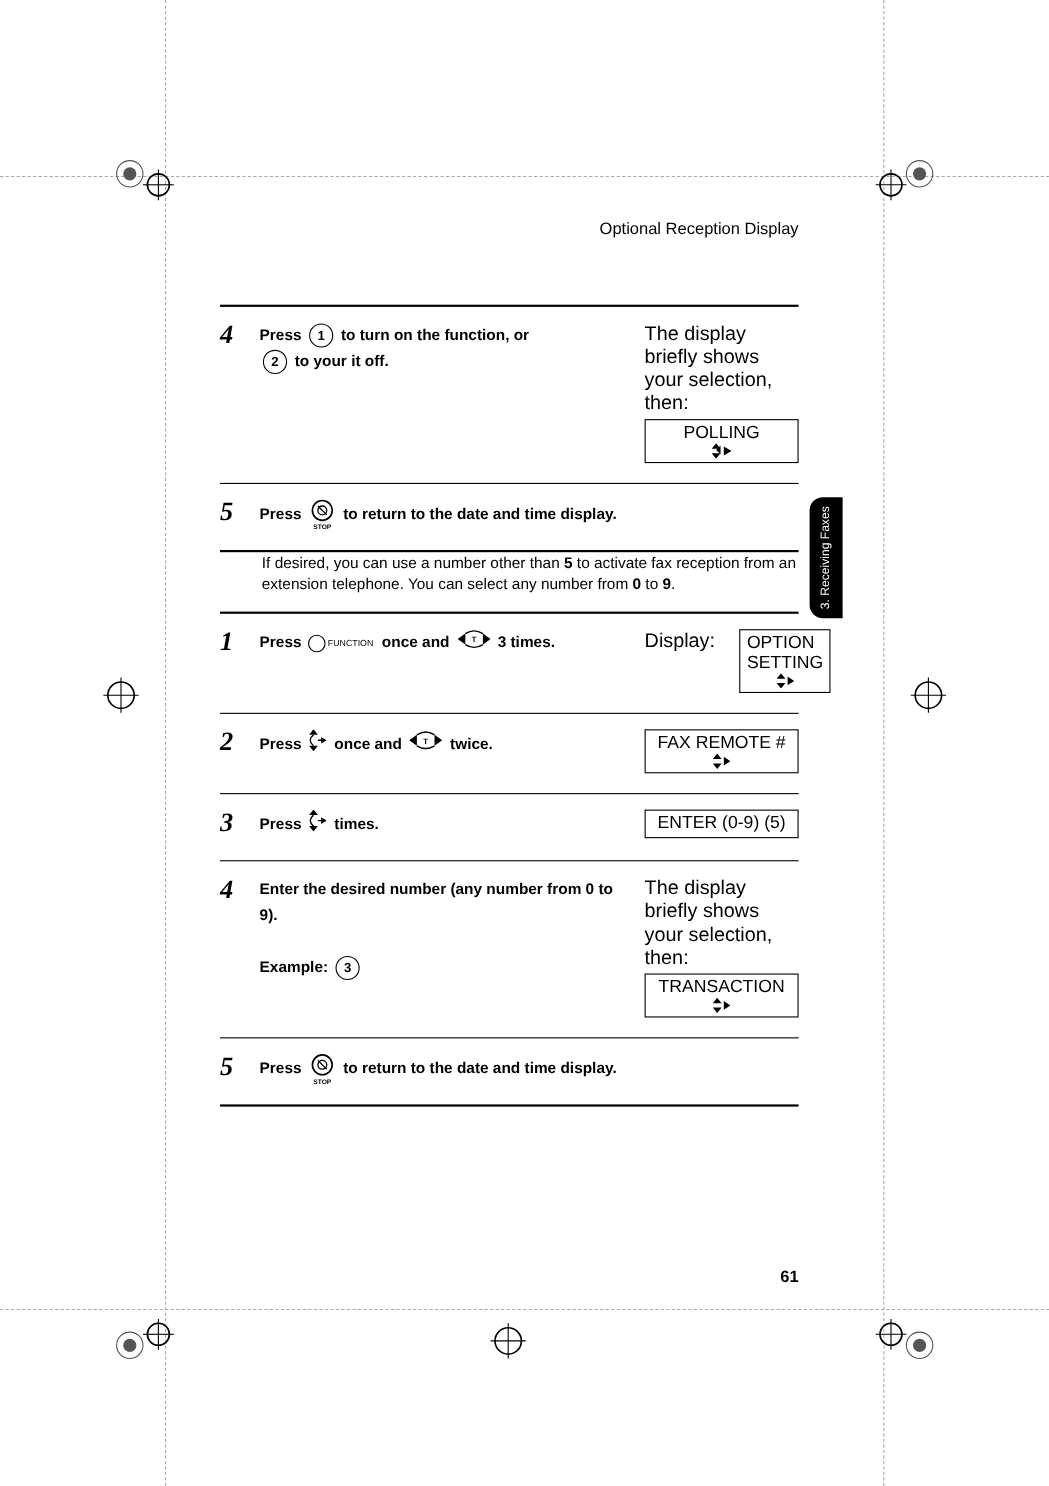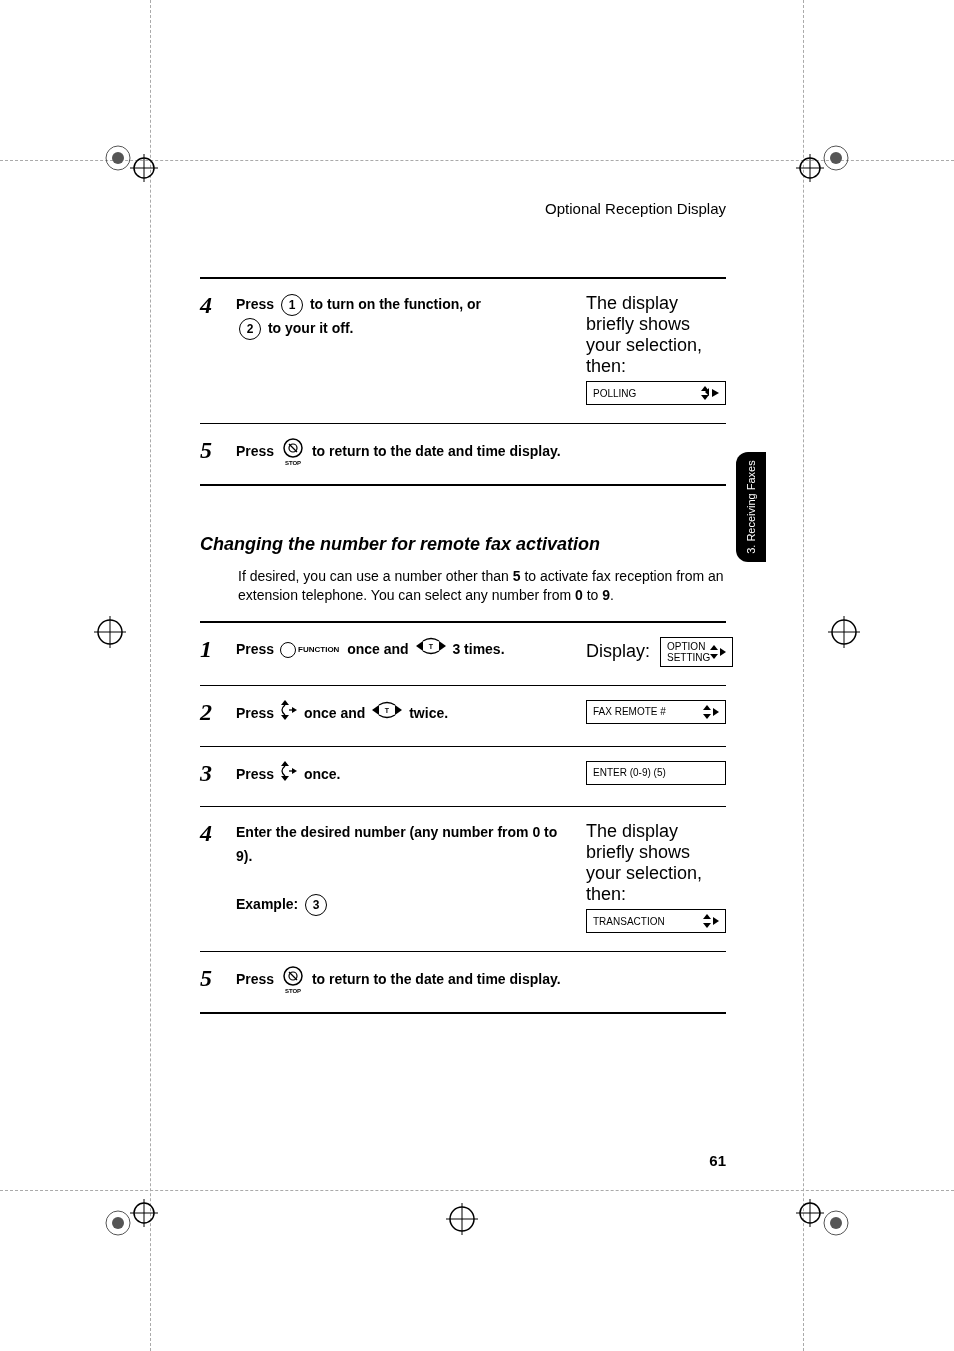--- a/index.html
+++ b/index.html
@@ -71,21 +71,21 @@
     display: inline-block;
     border: 1.5px solid #000;
     border-radius: 50%;
     width: 16px;
     height: 16px;
     vertical-align: middle;
     margin: 0 2px;
   }
   .func-label {
     font-size: 8px;
-    font-weight: bold;
+    font-weight: normal;
     vertical-align: middle;
   }
   .stop-icon {
     display: inline-block;
     vertical-align: middle;
     margin: 0 3px;
     position: relative;
     width: 24px;
     height: 28px;
   }
@@ -95,25 +95,26 @@
     vertical-align: middle;
     margin: 0 3px;
   }
   .display-label {
     font-size: 18px;
     margin-bottom: 4px;
   }
   .display-box {
     border: 1.5px solid #000;
     padding: 3px 6px;
-    font-size: 10px;
+    font-size: 16px;
     display: flex;
     align-items: center;
     justify-content: space-between;
     min-height: 24px;
+    flex-direction: column;
   }
   .arrows-vh {
     display: inline-block;
     line-height: 0;
   }
   .section-title {
     font-family: Arial, Helvetica, sans-serif;
     font-weight: bold;
     font-style: italic;
     font-size: 18px;
@@ -258,41 +259,40 @@
             <circle cx="12" cy="10" r="9" fill="none" stroke="#000" stroke-width="1.5"></circle>
             <circle cx="12" cy="10" r="4" fill="none" stroke="#000" stroke-width="1.2"></circle>
             <line x1="8" y1="6" x2="16" y2="14" stroke="#000" stroke-width="1.2"></line>
             <text x="12" y="27" text-anchor="middle" font-size="6" font-weight="bold">STOP</text>
           </svg>
       </span>
       <b>to return to the date and time display.</b>
     </div>
   </div>
 
-  <div class="section-title">Changing the number for remote fax activation</div>
   <div class="intro">
     <span>If desired, you can use a number other than </span><b>5</b><span> to activate fax reception from an extension telephone. You can select any number from </span><b>0</b><span> to </span><b>9</b><span>.</span>
   </div>
 
   <div class="step-row first">
     <div class="step-num">1</div>
     <div class="step-body instr">
       <b>Press</b>
       <span class="func-circle"></span><span class="func-label">FUNCTION</span>
       <b>&nbsp;</b><b>once and</b>
       <span class="lr-icon"><svg width="30" height="18">
             <polygon points="0,9 7,4 7,14" fill="#000"></polygon>
             <path d="M7 4 Q15 -1 23 4" fill="none" stroke="#000" stroke-width="1.3"></path>
             <path d="M7 14 Q15 19 23 14" fill="none" stroke="#000" stroke-width="1.3"></path>
             <text x="15" y="12" text-anchor="middle" font-size="7" font-weight="bold">T</text>
             <polygon points="30,9 23,4 23,14" fill="#000"></polygon>
           </svg></span>
       <b>3 times.</b>
     </div>
-    <div class="step-side" style="display:flex;align-items:center;gap:10px">
+    <div class="step-side" style="display:flex;align-items:flex-start;gap:22px">
       <span class="display-label" style="margin:0">Display:</span>
       <div class="display-box" style="flex:1">
         <span>OPTION SETTING</span>
         <span class="arrows-vh"><svg width="16" height="14">
               <polygon points="4,0 8,5 0,5" fill="#000"></polygon>
               <polygon points="4,14 8,9 0,9" fill="#000"></polygon>
               <polygon points="16,7 10,3 10,11" fill="#000"></polygon>
             </svg></span>
       </div>
     </div>
@@ -335,21 +335,21 @@
     <div class="step-num">3</div>
     <div class="step-body instr">
       <b>Press</b>
       <span class="ud-icon"><svg width="16" height="20">
             <polygon points="4,0 8,5 0,5" fill="#000"></polygon>
             <path d="M4 5 Q-2 10 4 15" fill="none" stroke="#000" stroke-width="1.3"></path>
             <polygon points="4,20 8,15 0,15" fill="#000"></polygon>
             <line x1="8" y1="10" x2="13" y2="10" stroke="#000" stroke-width="1.3"></line>
             <polygon points="16,10 11,7 11,13" fill="#000"></polygon>
           </svg></span>
-      <b>once.</b>
+      <b>times.</b>
     </div>
     <div class="step-side">
       <div class="display-box">
         <span>ENTER (0-9) (5)</span>
       </div>
     </div>
   </div>
 
   <div class="step-row">
     <div class="step-num">4</div>

